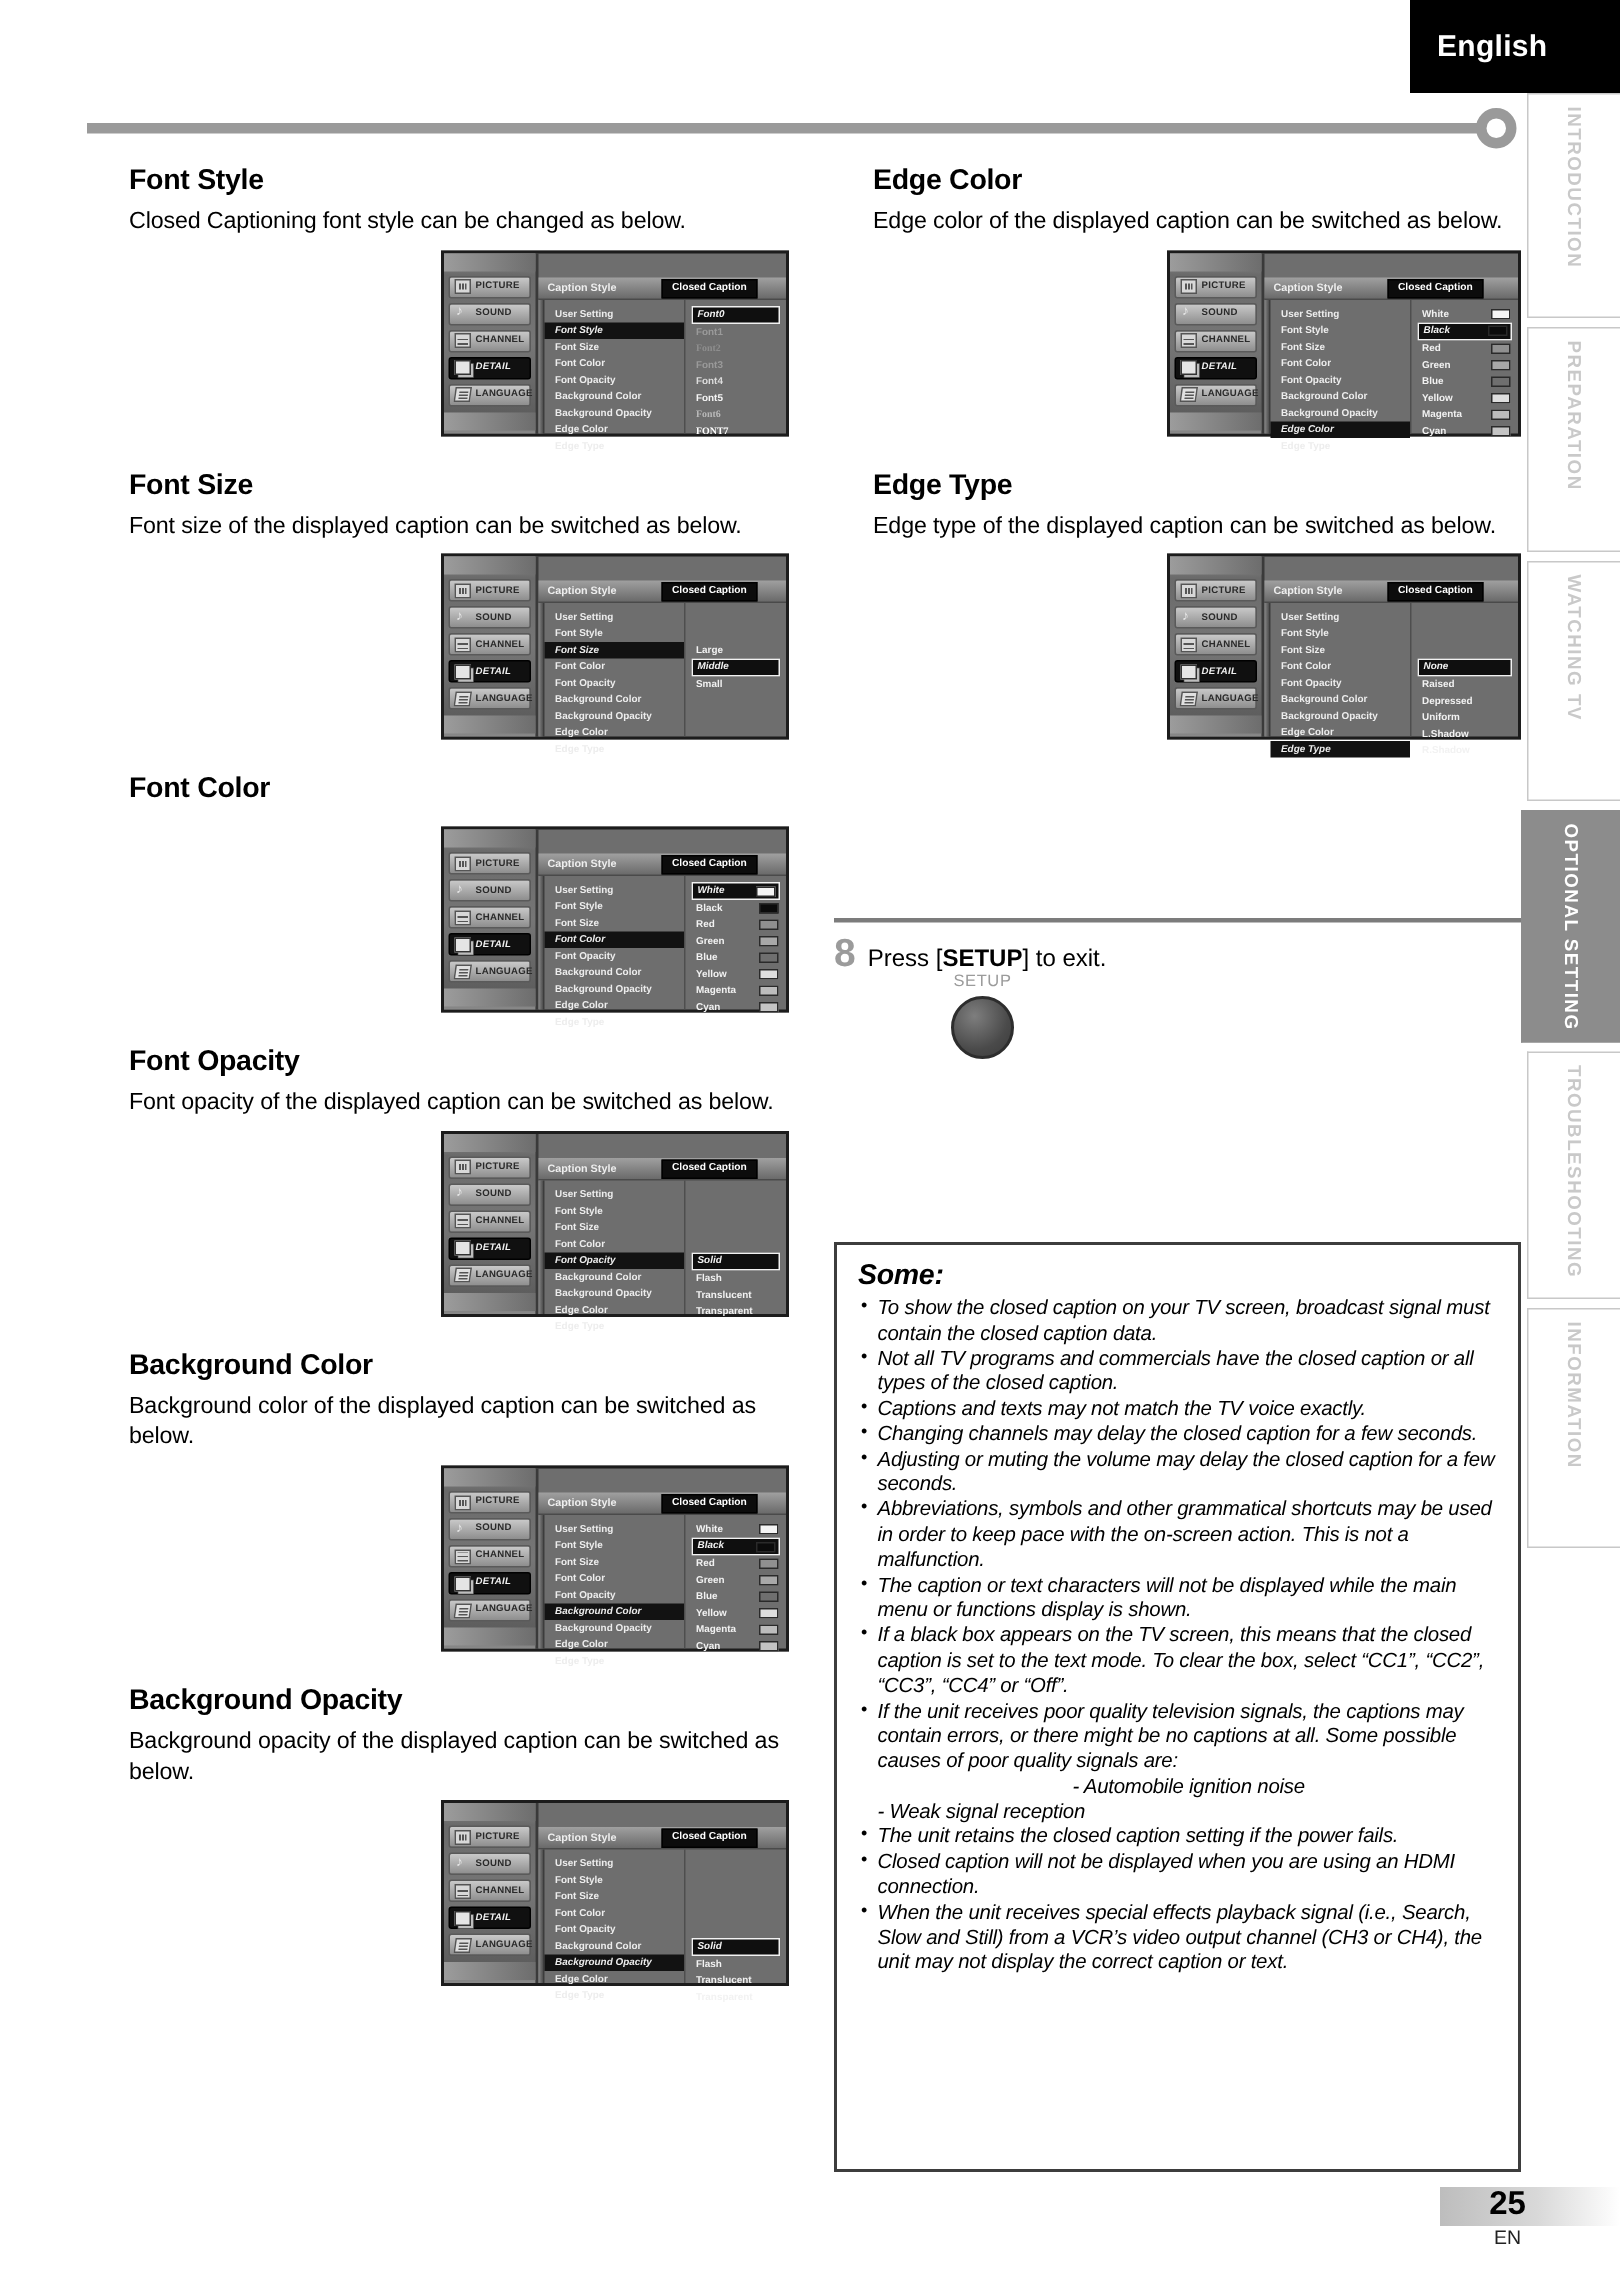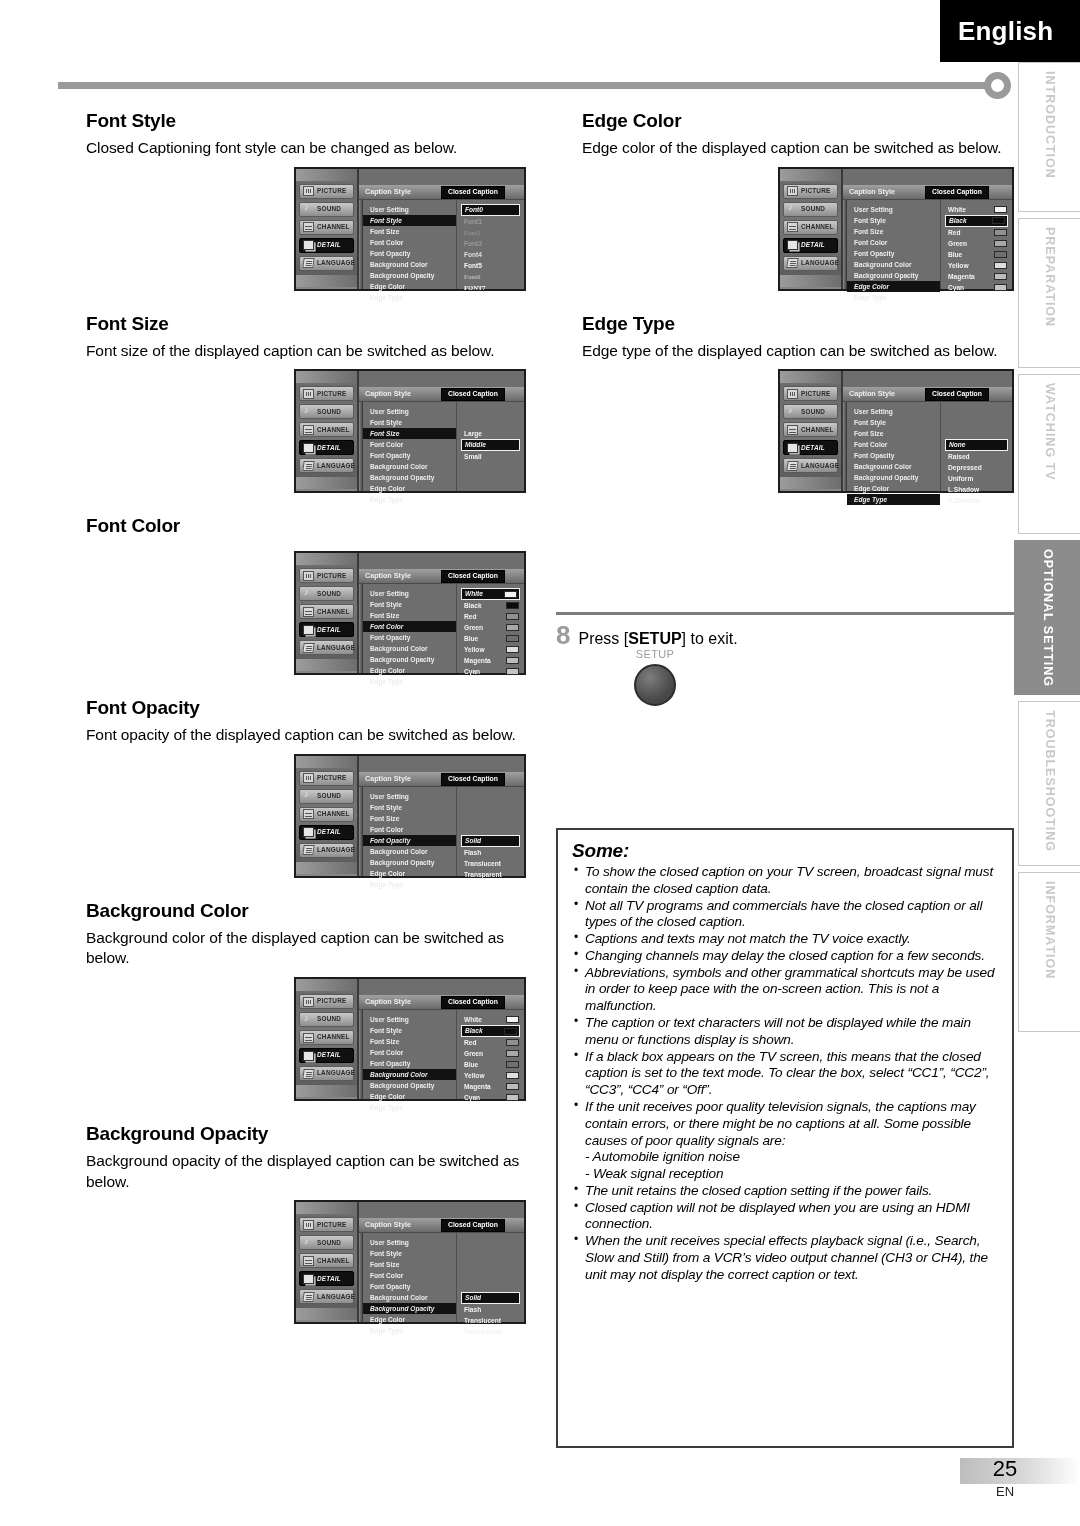--- a/index.html
+++ b/index.html
@@ -9,21 +9,21 @@
     background:#ffffff;
     font-family:"Liberation Sans", sans-serif;
     color:#000;
     overflow:hidden;
   }
 
   
   .lang-tab{
     position:absolute; left:940px; top:0; width:140px; height:62px;
     background:#000; color:#fff;
-    font-size:26px; font-weight:700;
+    font-size:20px; font-weight:700;
     display:flex; align-items:center; padding-left:18px;
     letter-spacing:.2px;
   }
   .rule{
     position:absolute; left:58px; top:82px; width:935px; height:7px;
     background:#9a9a9a;
   }
   .rule-knob{
     position:absolute; left:984px; top:72px; width:27px; height:27px;
     border:7px solid #9a9a9a; border-radius:50%; background:#fff;
@@ -180,21 +180,21 @@
     letter-spacing:-.15px;
   }
 
   
   .pagenum-bar{
     position:absolute; left:960px; top:1458px; width:120px; height:26px;
     background:linear-gradient(90deg,#bdbdbd 0%, #d9d9d9 55%, #ffffff 100%);
   }
   .pagenum{
     position:absolute; left:960px; top:1456px; width:90px; text-align:center;
-    font-size:22px; font-weight:400;
+    font-size:22px; font-weight:700;
   }
   .pagefoot{
     position:absolute; left:960px; top:1484px; width:90px; text-align:center;
     font-size:13px; color:#222;
   }
 </style>
 </head>
 <body>
 
 <div class="lang-tab">English</div>
@@ -971,25 +971,26 @@
   <div class="setup-btn"></div>
 </div>
 
 <div class="note">
   <h3>Some:</h3>
   <ul id="note-list">
       <li>To show the closed caption on your TV screen, broadcast signal must contain the closed caption data.</li>
       <li>Not all TV programs and commercials have the closed caption or all types of the closed caption.</li>
       <li>Captions and texts may not match the TV voice exactly.</li>
       <li>Changing channels may delay the closed caption for a few seconds.</li>
+      <li>Adjusting or muting the volume may delay the closed caption for a few seconds.</li>
       <li>Abbreviations, symbols and other grammatical shortcuts may be used in order to keep pace with the on-screen action. This is not a malfunction.</li>
       <li>The caption or text characters will not be displayed while the main menu or functions display is shown.</li>
       <li>If a black box appears on the TV screen, this means that the closed caption is set to the text mode. To clear the box, select “CC1”, “CC2”, “CC3”, “CC4” or “Off”.</li>
       <li>If the unit receives poor quality television signals, the captions may contain errors, or there might be no captions at all. Some possible causes of poor quality signals are:</li>
-      <li class="sub" style="list-style: none; position: relative; --none: 1;">- Automobile ignition noise</li>
+      <li class="sub" style="list-style: none; position: relative; text-align: center; --none: 1;">- Automobile ignition noise</li>
       <li class="sub" style="list-style: none; position: relative; --none: 1;">- Weak signal reception</li>
       <li>The unit retains the closed caption setting if the power fails.</li>
       <li>Closed caption will not be displayed when you are using an HDMI connection.</li>
       <li>When the unit receives special effects playback signal (i.e., Search, Slow and Still) from a VCR’s video output channel (CH3 or CH4), the unit may not display the correct caption or text.</li>
     </ul>
 </div>
 
 <div class="pagenum-bar"></div>
 <div class="pagenum">25</div>
 <div class="pagefoot">EN</div>

